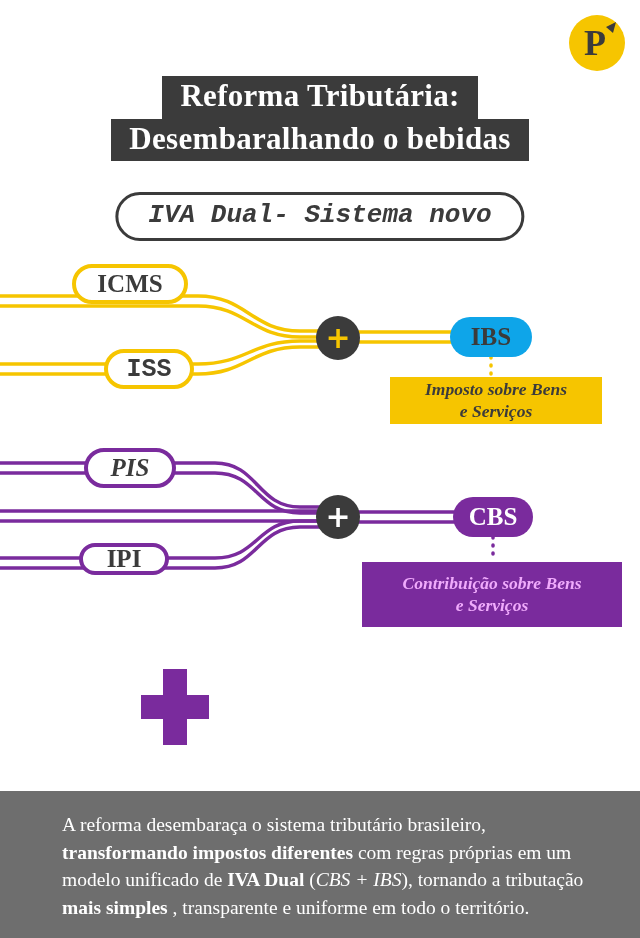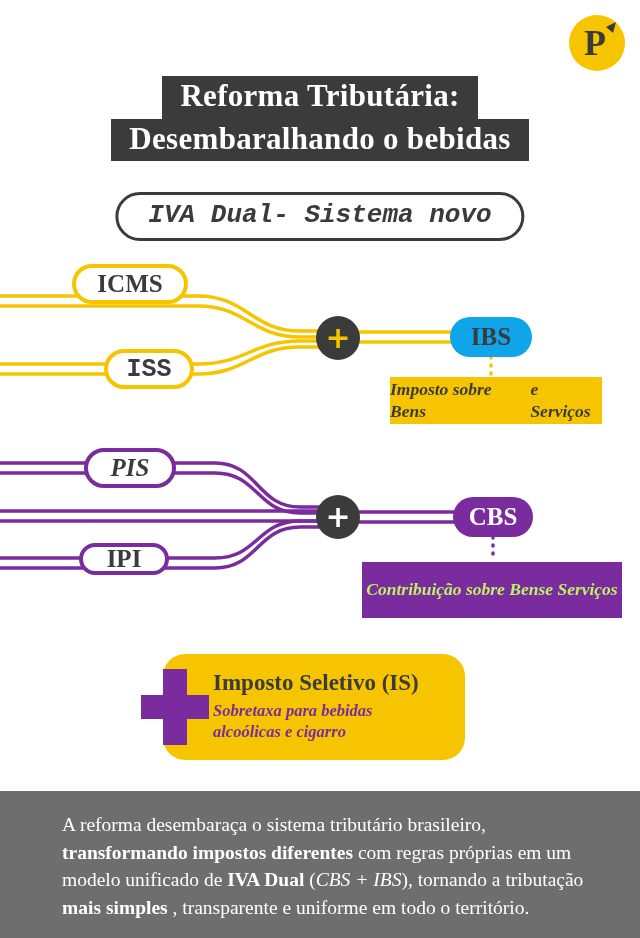--- a/index.html
+++ b/index.html
@@ -54,26 +54,26 @@
     background: #3b3b3b; border-radius: 50%;
     display: flex; align-items: center; justify-content: center;
     font-weight: bold; font-size: 30px; line-height: 1;
     font-family: "DejaVu Sans", sans-serif;
   }
   .merge-plus.yellow { color: #f6c500; }
   .merge-plus.purple { color: #ffffff; }
   
   .caption {
     position: absolute; z-index: 2;
-    display: flex; flex-direction: row; align-items: center; justify-content: center;
+    display: flex; flex-direction: column; align-items: center; justify-content: center;
     font-weight: bold; font-style: italic; font-size: 17.5px; line-height: 1.25;
-    text-align: left;
+    text-align: right;
   }
   .caption.yellow { background: #f6c500; color: #3b3b3b; left: 390px; top: 377px; width: 212px; height: 47px; }
-  .caption.purple { background: #7a2b9d; color: #bef264; left: 362px; top: 562px; width: 260px; height: 56px; }
+  .caption.purple { background: #7a2b9d; color: #f0abfc; left: 362px; top: 562px; width: 260px; height: 65px; }
   
   .card {
     position: absolute; left: 163px; top: 654px; width: 302px; height: 106px;
     background: #f6c500; border-radius: 22px; z-index: 1;
     padding: 16px 16px 0 50px;
   }
   .card-title { font-weight: bold; font-size: 23px; color: #3b3b3b; line-height: 1.15; }
   .card-sub { margin-top: 5px; font-weight: bold; font-style: italic; font-size: 16.5px; color: #7a2b9d; line-height: 1.25; }
   .card-plus-v { position: absolute; left: 163px; top: 669px; width: 24px; height: 76px; background: #7a2b9d; z-index: 2; }
   .card-plus-h { position: absolute; left: 141px; top: 695px; width: 68px; height: 24px; background: #7a2b9d; z-index: 2; }
@@ -141,27 +141,20 @@
   <div class="pill purple-outline" style="left:79px; top:543px; width:90px; height:32px;">IPI</div>
   <div class="merge-plus purple" style="left:316px; top:495px;">
     <span>+</span>
   </div>
   <div class="pill purple-fill" style="left:453px; top:497px; width:80px; height:40px;">CBS</div>
   <div class="caption purple">
     <span>Contribuição sobre Bens</span>
     <span>e Serviços</span>
   </div>
 
-  <div class="card">
-    <div class="card-title">Imposto Seletivo (IS)</div>
-    <div class="card-sub">
-      <span>Sobretaxa para bebidas</span><br>
-      <span>alcoólicas e cigarro</span>
-    </div>
-  </div>
   <div class="card-plus-v"></div>
   <div class="card-plus-h"></div>
 
   <div class="footer">
     <p><span>A reforma desembaraça o sistema tributário brasileiro, </span><span style="font-weight: bold;">transformando impostos diferentes</span><span> com regras próprias em um modelo unificado de </span><span style="font-weight: bold;">IVA Dual</span><span> (</span><span style="font-style: italic;">CBS + IBS</span><span>), tornando a tributação </span><span style="font-weight: bold;">mais simples</span><span> , transparente e uniforme em todo o território.</span></p>
   </div>
 
 </div>
 
 </body></html>

